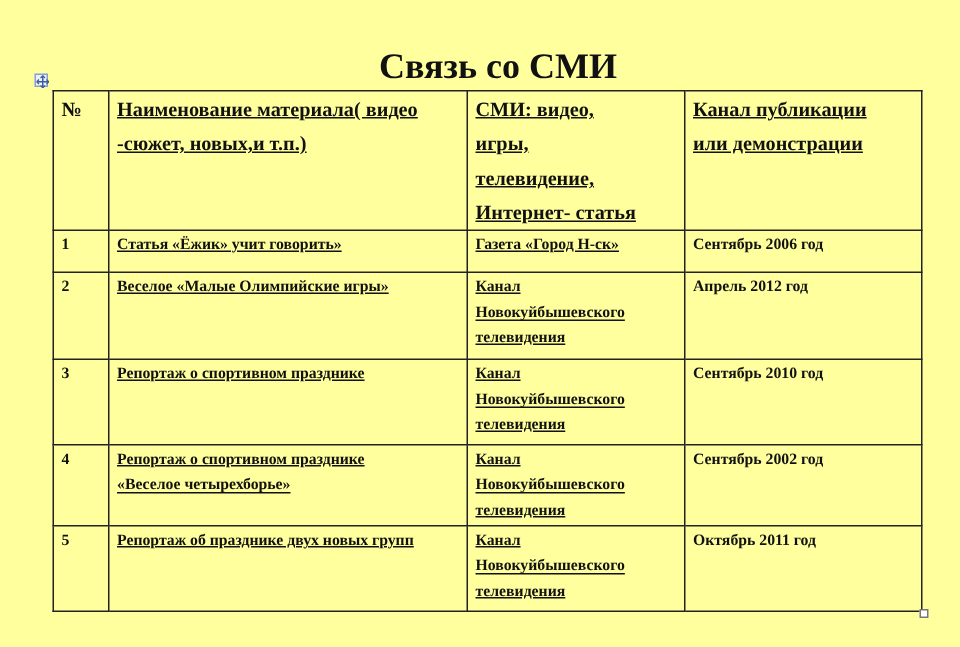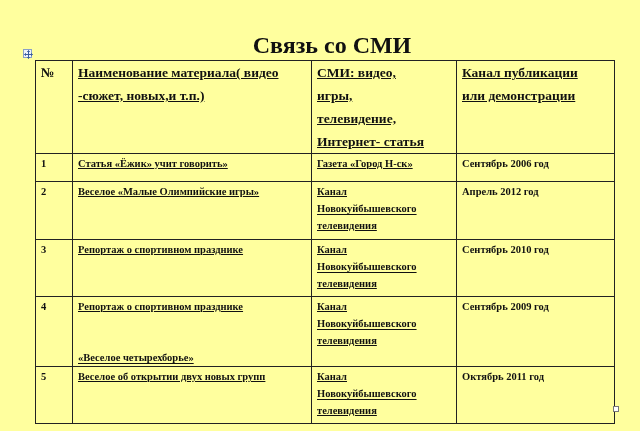--- a/index.html
+++ b/index.html
@@ -89,21 +89,20 @@
     tr.r5 td { height: 57px; }
     .spell {
       text-decoration: underline wavy #d33;
       text-decoration-thickness: 1px;
       text-underline-offset: 2px;
     }
     .gram {
       text-decoration: underline wavy #3a9a3a;
       text-decoration-thickness: 1px;
       text-underline-offset: 2px;
-      margin-top: 34px;
     }
     .line { display: block; text-decoration: underline; }
   </style>
 </head>
 <body>
 
 <div class="doc-title">Связь со СМИ</div>
 
 <div class="move-handle">
   <svg width="9" height="9" viewBox="0 0 9 9">
@@ -181,27 +180,27 @@
     <td>4</td>
     <td>
       <span class="line">Репортаж о спортивном празднике</span>
       <span class="line gram">«Веселое четырехборье»</span>
     </td>
     <td>
       <span class="line">Канал</span>
       <span class="line spell">Новокуйбышевского</span>
       <span class="line">телевидения</span>
     </td>
-    <td>Сентябрь 2009 год</td>
+    <td>Сентябрь 2002 год</td>
   </tr>
 
   <tr class="data-row r5">
     <td>5</td>
     <td>
-      <span class="line">Веселое об открытии двух новых групп</span>
+      <span class="line">Репортаж об празднике двух новых групп</span>
     </td>
     <td>
       <span class="line">Канал</span>
       <span class="line spell">Новокуйбышевского</span>
       <span class="line">телевидения</span>
     </td>
     <td>Октябрь 2011 год</td>
   </tr>
 </tbody>
   </table>

